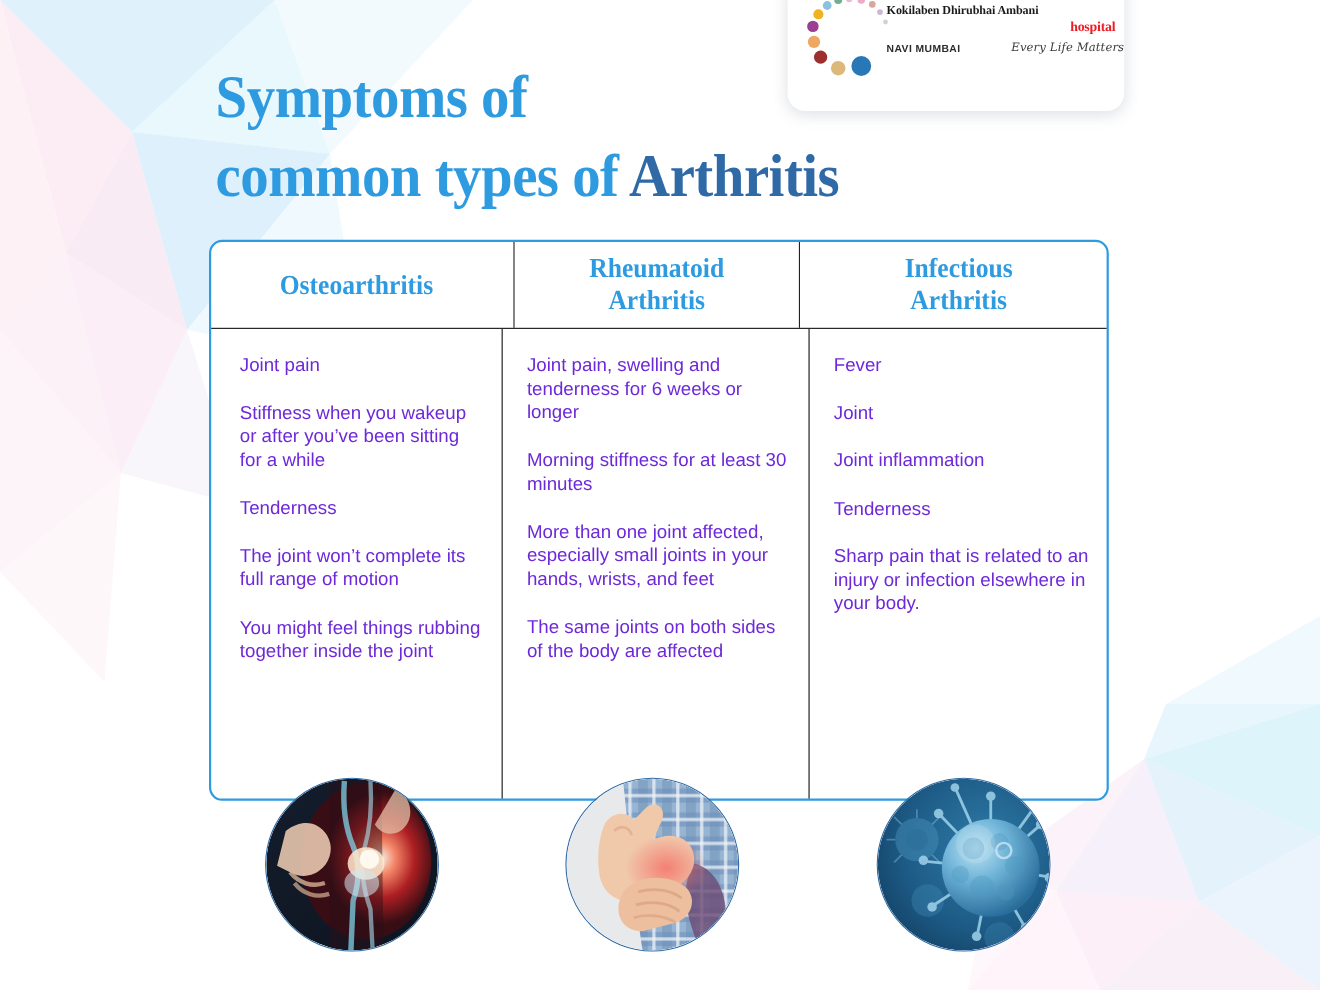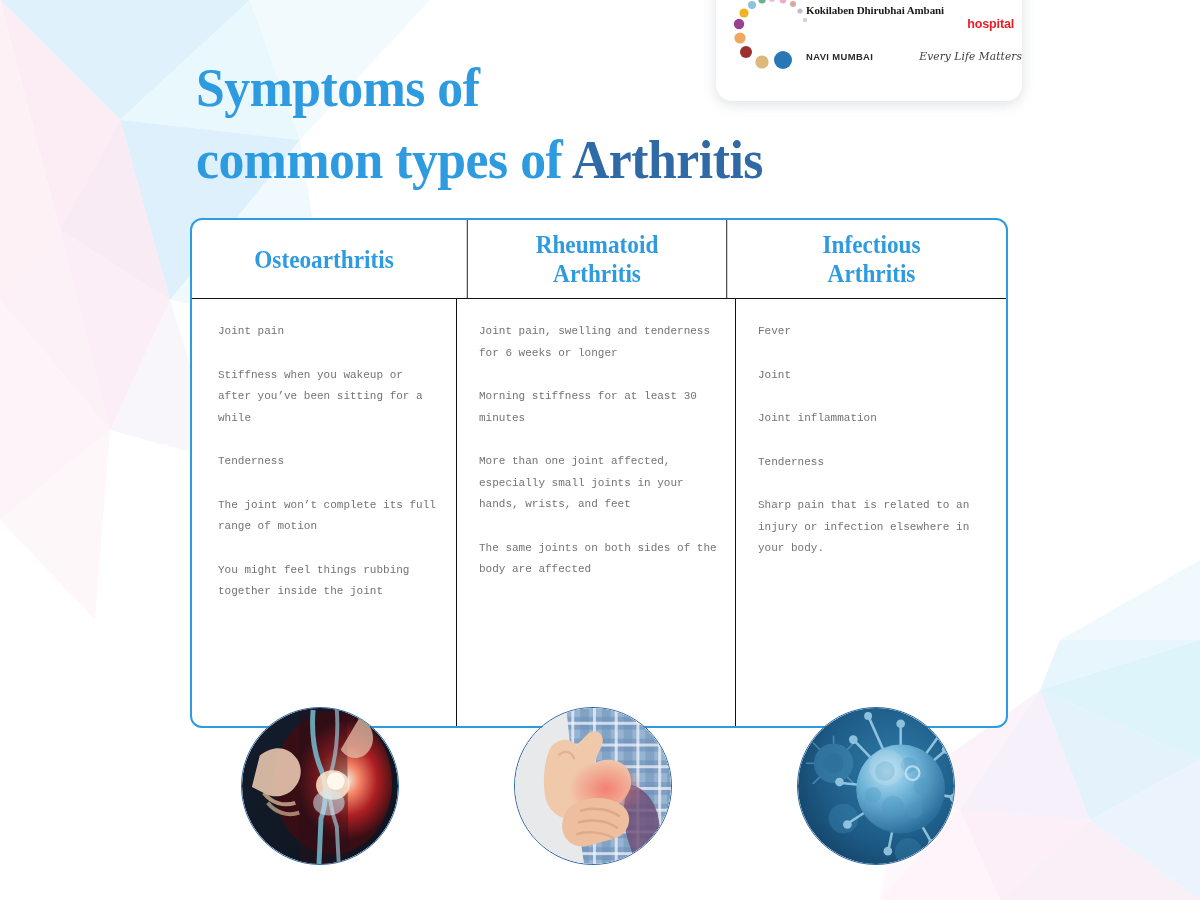--- a/index.html
+++ b/index.html
@@ -20,26 +20,26 @@
     box-shadow:0 3px 14px rgba(90,100,120,.20);
     overflow:hidden;
   }
   .logo-dots{position:absolute;left:12px;top:8px;width:92px;height:88px;}
   .logo-text-wrap{position:absolute;left:90px;top:18px;width:212px;}
   .logo-name{
     font-family:"Liberation Serif", serif;font-weight:bold;
     font-size:11px;color:#1b1b1b;letter-spacing:-0.1px;white-space:nowrap;
   }
   .logo-hospital{
-    font-family:Liberation Sans, sans-serif;font-weight:bold;
+    font-family:Liberation Serif, serif;font-weight:bold;
     font-size:12.6px;color:#ec1c24;text-align:right;
     margin-top:1px;margin-right:4px;letter-spacing:-0.2px;
   }
   .logo-bottom-row{
-    position:absolute;left:90px;top:64px;width:218px;
+    position:absolute;left:90px;top:51px;width:218px;
     display:flex;align-items:center;justify-content:space-between;
   }
   .logo-city{
     font-family:"Liberation Sans", sans-serif;font-weight:bold;
     font-size:9.4px;color:#2b2b2b;letter-spacing:.4px;
   }
   .logo-tagline{
     font-family:"DejaVu Serif", serif;font-style:italic;
     font-size:10.6px;color:#3a3a3a;letter-spacing:.1px;margin-right:2px;
   }
@@ -74,22 +74,22 @@
   .head-cell{
     display:flex;align-items:center;justify-content:center;text-align:center;
     font-family:"Liberation Serif", serif;font-weight:bold;
     font-size:25px;line-height:29px;color:#2e9be0;
     transform:scaleX(.93);
   }
   .head-cell span{display:block;}
 
   .body-cell{padding:22px 18px 0 26px;}
   .sym{
-    font-family:Liberation Mono, monospace;
-    font-size:11px;line-height:21.5px;color:#737373;
+    font-family:Liberation Sans, sans-serif;
+    font-size:17px;line-height:21.5px;color:#6d28d9;
     margin:0 0 22px 0;
   }
   .col-2 .body-cell{padding-left:22px;padding-right:14px;}
   .col-3 .body-cell{padding-left:22px;padding-right:14px;}
 
   
   .photo{
     position:absolute;width:158px;height:158px;border-radius:50%;
     overflow:hidden;border:1.5px solid #2f6aa6;box-sizing:border-box;
   }

